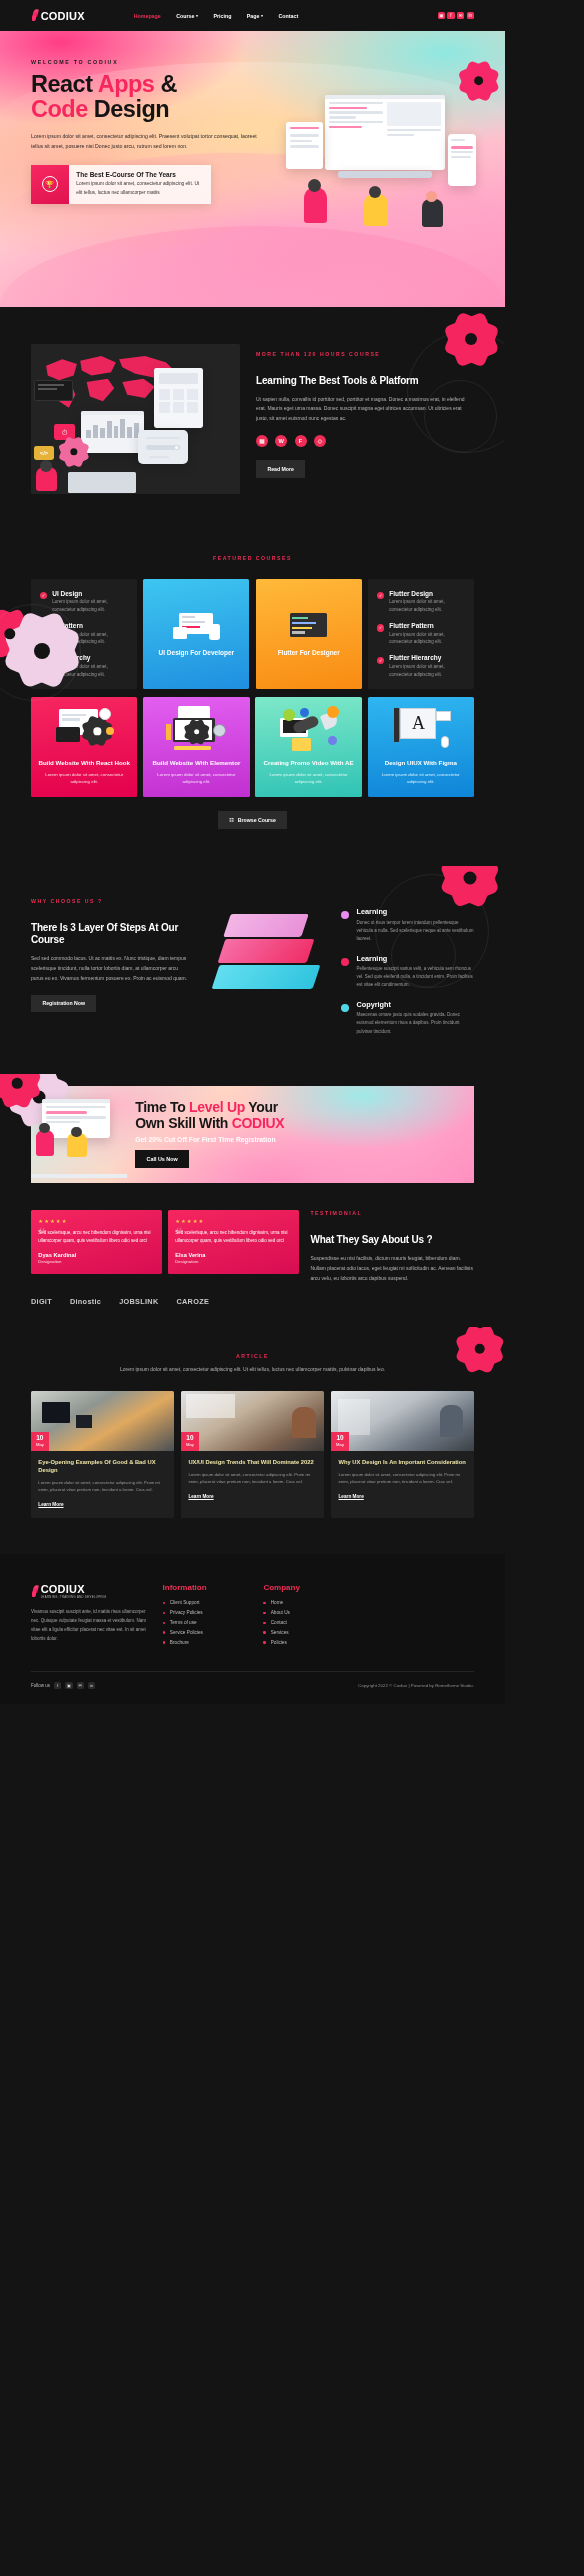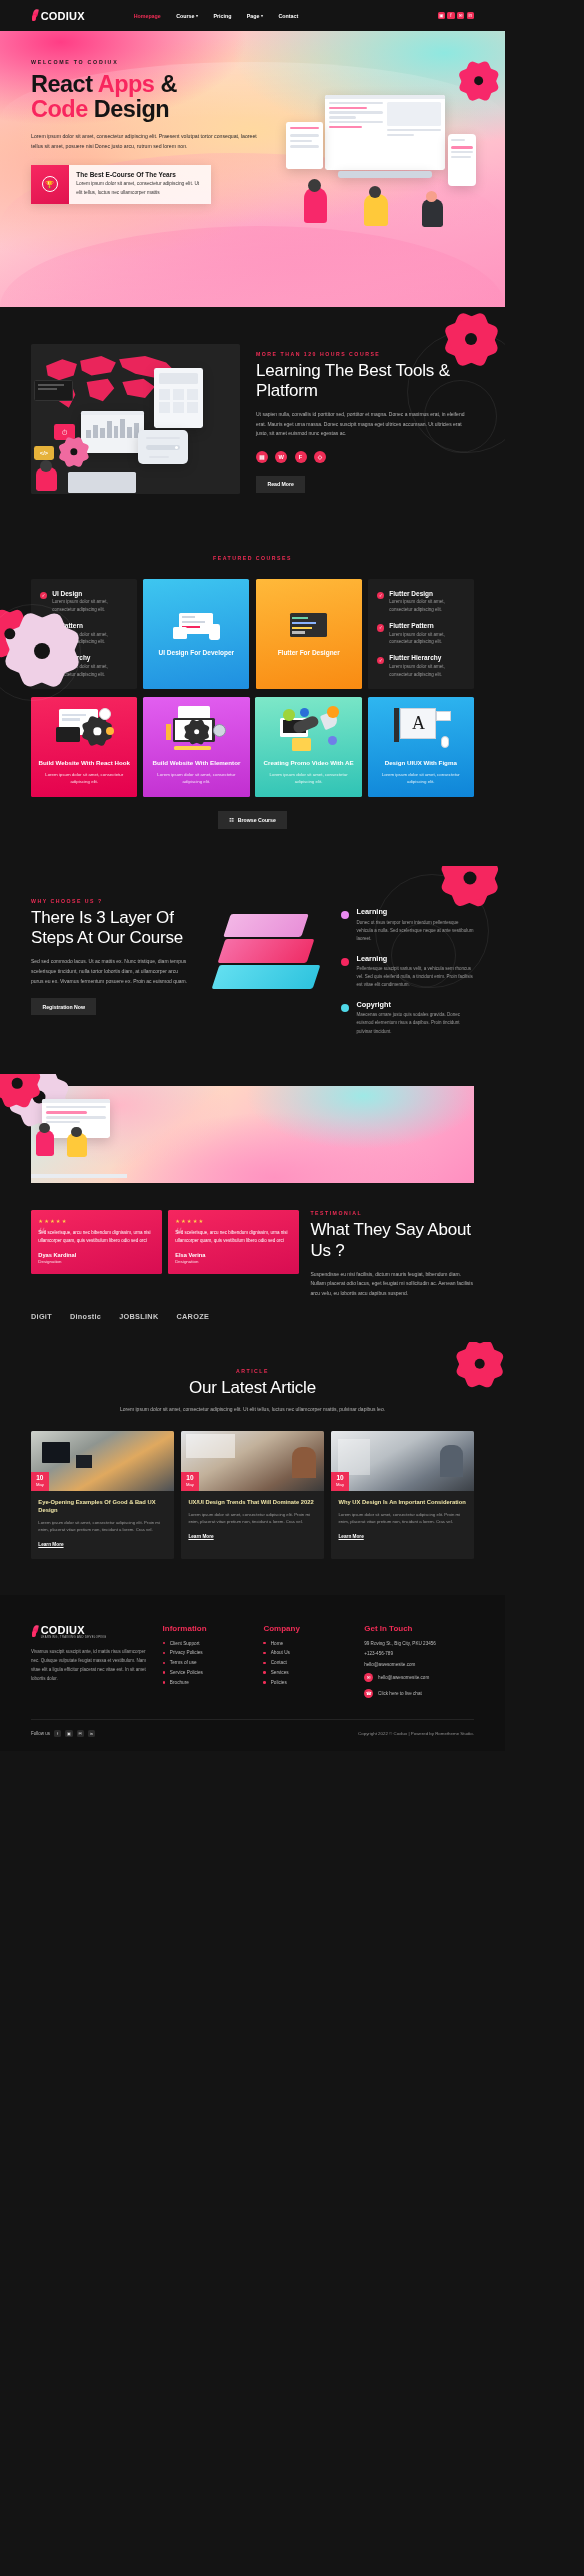--- a/index.html
+++ b/index.html
@@ -59,21 +59,21 @@
   .scr-ln.s{width:50%;}
   .gear-pink{position:absolute;border-radius:50%;background:#f7286a;}
   .gear-pink:before,.gear-pink:after{content:"";position:absolute;inset:-16%;background:inherit;border-radius:14%;}
   .gear-pink:before{transform:rotate(22deg);} .gear-pink:after{transform:rotate(67deg);}
   .gear-hole{position:absolute;border-radius:50%;background:#141414;left:50%;top:50%;transform:translate(-50%,-50%);z-index:3;}
 
   
   .dark{background:#141414;position:relative;overflow:hidden;}
   .sect-pad{padding:37px 31px;}
   .small-cap{font-size:5.2px;font-weight:bold;letter-spacing:1.5px;color:#ef2d56;}
-  .h2{font-size:17px;font-weight:normal;line-height:1.22;color:#fff;letter-spacing:-0.2px;margin-top:4px;}
+  .h2{font-size:10px;font-weight:bold;line-height:1.22;color:#fff;letter-spacing:-0.2px;margin-top:18px;}
   .body-p{font-size:5px;line-height:1.95;color:#b4b4b4;margin-top:8px;}
   .btn{display:inline-block;font-size:5.2px;font-weight:bold;padding:5.7px 11.4px;color:#fff;background:#3a3a3a;border:none;cursor:pointer;}
   .btn-dark{background:#2b2b2b;}
 
   
   .learn{display:flex;gap:16px;align-items:flex-start;}
   .learn-img{width:209px;height:150px;background:#232323;border-radius:1.6px;position:relative;overflow:hidden;flex:none;}
   .map{position:absolute;left:6.5px;top:6.5px;width:146px;height:65px;opacity:.95;}
   .learn-right{flex:1;padding-top:6.5px;}
   .tool-row{display:flex;gap:7.3px;margin-top:11.4px;}
@@ -567,20 +567,28 @@
             <div class="scr-ln p" style="margin:2.4px 4px;width:60%;"></div>
           <div class="scr-ln" style="margin:2.4px 4px;"></div>
             <div class="scr-ln s" style="margin:2.4px 4px;"></div>
         </div>
         <div style="position:absolute;left:4.9px;top:44px;width:18px;height:26px;background:#f7286a;border-radius:7.3px 7.3px 2.4px 2.4px;"></div>
         <div style="position:absolute;left:8px;top:37px;width:10.6px;height:10.6px;border-radius:50%;background:#3b3b3b;"></div>
         <div style="position:absolute;left:36px;top:47px;width:19.5px;height:24px;background:#ffc93a;border-radius:7.3px 7.3px 2.4px 2.4px;"></div>
         <div style="position:absolute;left:40px;top:41px;width:10.6px;height:10.6px;border-radius:50%;background:#3b3b3b;"></div>
         <div style="position:absolute;left:0px;bottom:4.9px;width:96px;height:4px;background:#e9ecf1;"></div>
       </div>
+      <div class="cta-txt">
+        <h2>
+          <span>Time To </span><span class="pink">Level Up</span><span> Your</span><br>
+          <span>Own Skill With </span><span class="pink">CODIUX</span>
+        </h2>
+        <div class="cta-sub">Get 20% Cut Off For First Time Registration</div>
+        <button class="cta-btn">Call Us Now</button>
+      </div>
     </div>
   </div>
 
   <div class="dark">
     <div class="sect-pad" style="padding-top:6.5px;padding-bottom:21px;">
       <div class="tst">
         <div class="tst-cards">
           <div class="tcard">
             <div class="stars">★★★★★</div>
             <div class="quote">❝</div>
@@ -611,21 +619,20 @@
     </div>
   </div>
 
   <div class="dark">
     <div class="gear-deco" style="right:11.4px;top:8px;width:28px;height:28px;background:#f5265f;">
         <div class="gear-hole" style="width:10.6px;height:10.6px;"></div>
       </div>
     <div class="sect-pad" style="padding-top:26px;padding-bottom:36px;">
       <div class="center">
         <div class="small-cap">ARTICLE</div>
-        <div class="h2">Our Latest Article</div>
         <div class="body-p" style="max-width:325px;margin:6.5px auto 0;">Lorem ipsum dolor sit amet, consectetur adipiscing elit. Ut elit tellus, luctus nec ullamcorper mattis, pulvinar dapibus leo.</div>
       </div>
       <div class="art-grid">
         <div class="acard">
           <div class="aimg" style="background:linear-gradient(150deg,#cfd3cd 0%,#8f9590 35%,#e0a95f 60%,#4a4f55 100%);">
             <div style="position:absolute;left:11.4px;top:11.4px;width:28px;height:21px;background:#12161c;border-radius:0.8px;"></div>
             <div style="position:absolute;left:45px;top:24px;width:16px;height:13px;background:#1c2026;"></div>
             <div class="adate">
               <div class="d">10</div>
               <div class="m">May</div>
@@ -726,34 +733,20 @@
           <li>
               <span class="fbul"></span>
               <span>Services</span>
             </li>
           <li>
               <span class="fbul"></span>
               <span>Policies</span>
             </li>
         </ul>
       </div>
-      <div class="fcont">
-        <div class="fh">Get In Touch</div>
-        <p class="first">99 Roving St., Big City, PKU 23456</p>
-        <p>+123-456-789</p>
-        <p>hello@awesomesite.com</p>
-        <div class="fic">
-          <span class="ci">✉</span>
-          <span>hello@awesomesite.com</span>
-        </div>
-        <div class="fic">
-          <span class="ci">☎</span>
-          <span>Click here to live chat</span>
-        </div>
-      </div>
     </div>
     <div class="fbottom">
       <div class="fb-left">
         <span>Follow us</span>
         <span class="s">f</span>
         <span class="s">▣</span>
         <span class="s">✉</span>
         <span class="s">in</span>
       </div>
       <div class="fb-right">Copyright 2022 © Codiux | Powered by Rometheme Studio.</div>

